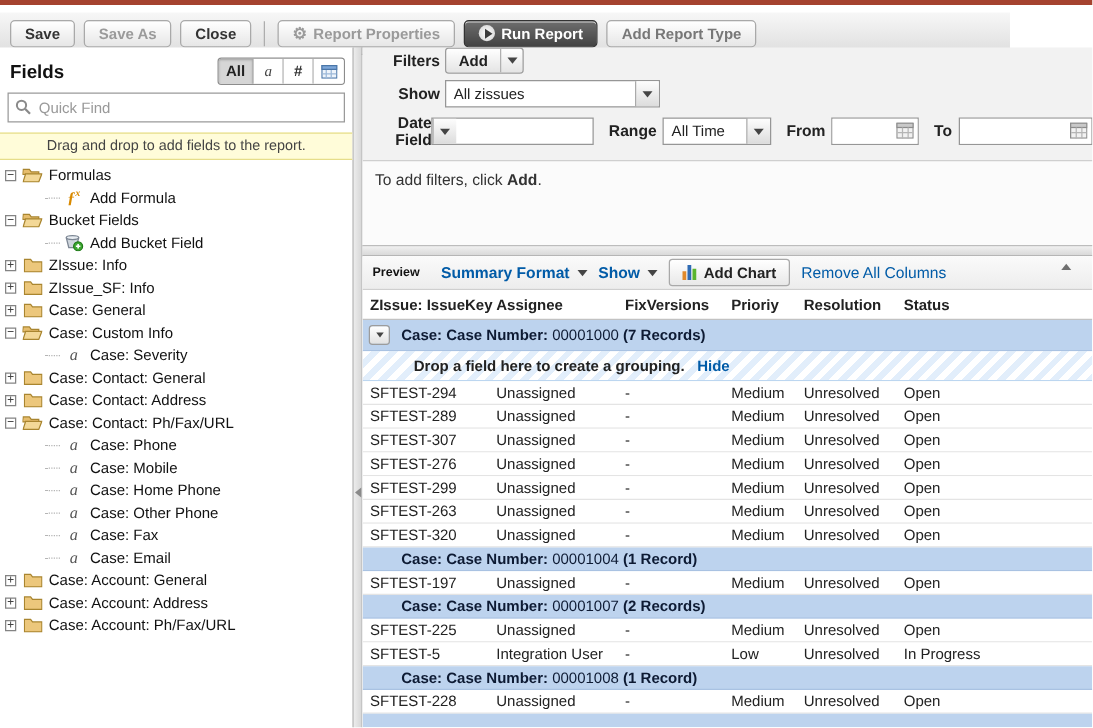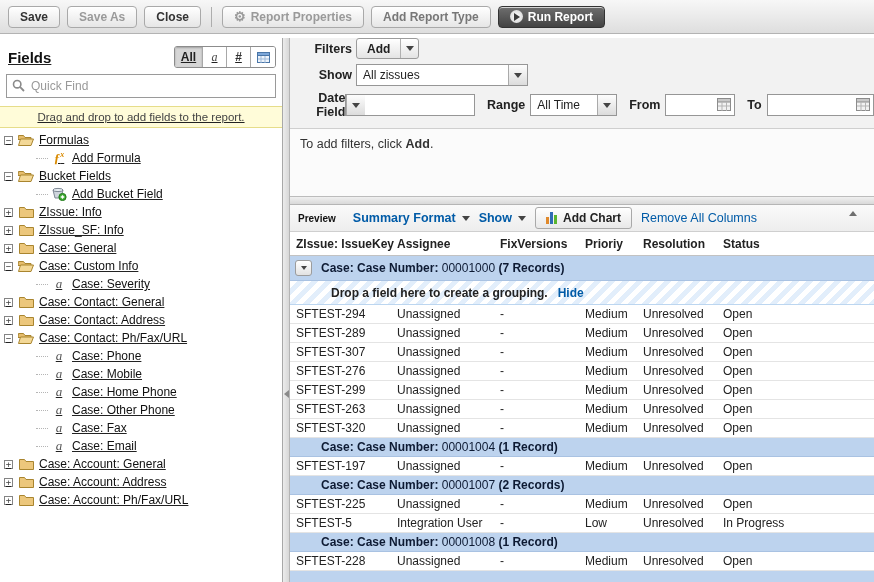--- a/index.html
+++ b/index.html
@@ -1,39 +1,39 @@
 <!DOCTYPE html>
 <html><head>
 <meta charset="utf-8">
 <style>
   * { margin:0; padding:0; box-sizing:border-box; }
   html,body { width:874px; height:582px; overflow:hidden; }
   body { font-family:"Liberation Sans", sans-serif; font-size:12px; color:#222; background:#fff; position:relative; }
 
   
   .topstripe { position:absolute; left:0; top:0; width:874px; height:4px; background:#a5432f; }
-  .toolbar { position:absolute; left:0; top:0; width:874px; height:34px;
+  .toolbar { position:absolute; left:0; top:10px; width:808px; height:34px;
              background:linear-gradient(#f7f7f7,#dedede); border-bottom:1px solid #b3b3b3;
              display:flex; align-items:center; padding:0 8px; gap:7px; }
   .btn { display:inline-flex; align-items:center; gap:5px; height:22px; padding:0 11px;
          background:linear-gradient(#ffffff,#e6e6e6); border:1px solid #a9a9a9; border-radius:4px;
          font-weight:bold; font-size:12px; color:#333; cursor:pointer;
          box-shadow:0 1px 0 rgba(255,255,255,.7) inset; }
   .btn.disabled { color:#9a9a9a; }
   .btn.gray-text { color:#777; }
   .btn.dark { background:linear-gradient(#6e6e6e,#434343); border-color:#333; color:#fff; }
   .tb-divider { width:1px; height:20px; background:#adadad; margin:0 3px; }
   .gear { font-size:13px; color:#9a9a9a; line-height:1; }
   .play { width:13px; height:13px; border-radius:50%; background:radial-gradient(#fff,#cfcfcf);
           display:inline-flex; align-items:center; justify-content:center; }
   .play::after { content:""; border-left:6px solid #3a3a3a; border-top:4px solid transparent; border-bottom:4px solid transparent; margin-left:2px; }
 
   
   .fields-panel { position:absolute; left:0; top:38px; width:283px; height:544px; background:#fff;
-                  border-right:1px solid #a8a8a8; overflow:hidden;text-decoration:underline; }
+                  border-right:1px solid #a8a8a8; overflow:hidden; }
   .fields-head { display:flex; align-items:center; justify-content:space-between; padding:8px 6px 4px 8px; }
   .fields-title { font-size:15px; font-weight:bold; color:#111; }
   .ftype-group { display:flex; border:1px solid #8c8c8c; border-radius:3px; overflow:hidden; background:#fff; }
   .ftype { width:24px; height:20px; display:flex; align-items:center; justify-content:center;
            border-right:1px solid #a8a8a8; cursor:pointer; font-size:12px; background:#fff; }
   .ftype:last-child { border-right:none; }
   .ftype.sel { background:#d6d6d6; font-weight:bold; box-shadow:inset 0 1px 2px rgba(0,0,0,.25); width:28px; }
   .ftype .a-glyph { font-family:"Liberation Serif",serif; font-style:italic; color:#444; }
   .ftype .hash { font-weight:bold; color:#333; }
   .qfind-wrap { position:relative; margin:2px 6px 0 6px; }
@@ -135,26 +135,26 @@
 
 <div class="toolbar">
   <button class="btn">Save</button>
   <button class="btn disabled">Save As</button>
   <button class="btn">Close</button>
   <span class="tb-divider"></span>
   <button class="btn disabled">
     <span class="gear">⚙</span>
     <span>Report Properties</span>
   </button>
-  <button class="btn gray-text">
-    <span>Add Report Type</span>
-  </button>
   <button class="btn dark">
     <span class="play"></span>
     <span>Run Report</span>
+  </button>
+  <button class="btn gray-text">
+    <span>Add Report Type</span>
   </button>
 </div>
 
 <div class="fields-panel">
   <div class="fields-head">
     <span class="fields-title">Fields</span>
     <span class="ftype-group">
       <span class="ftype sel">All</span>
       <span class="ftype">
           <span class="a-glyph">a</span>

